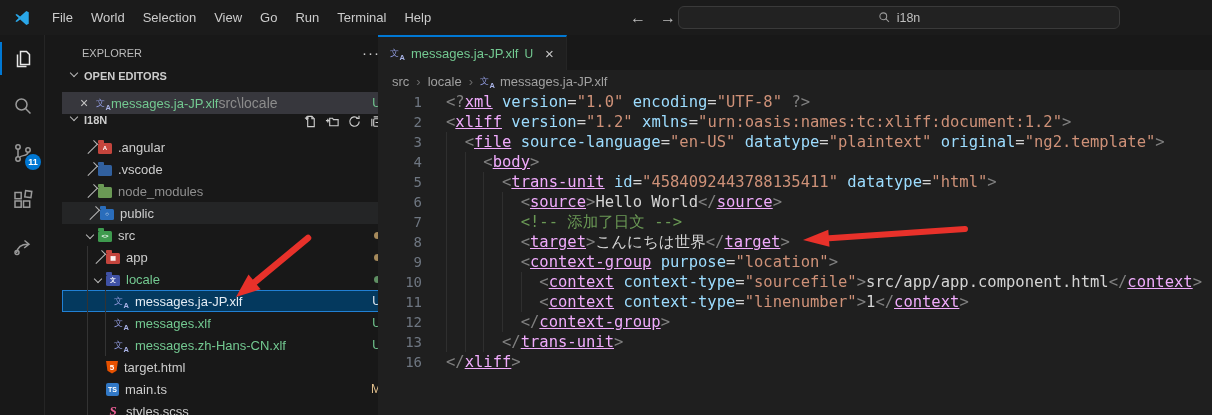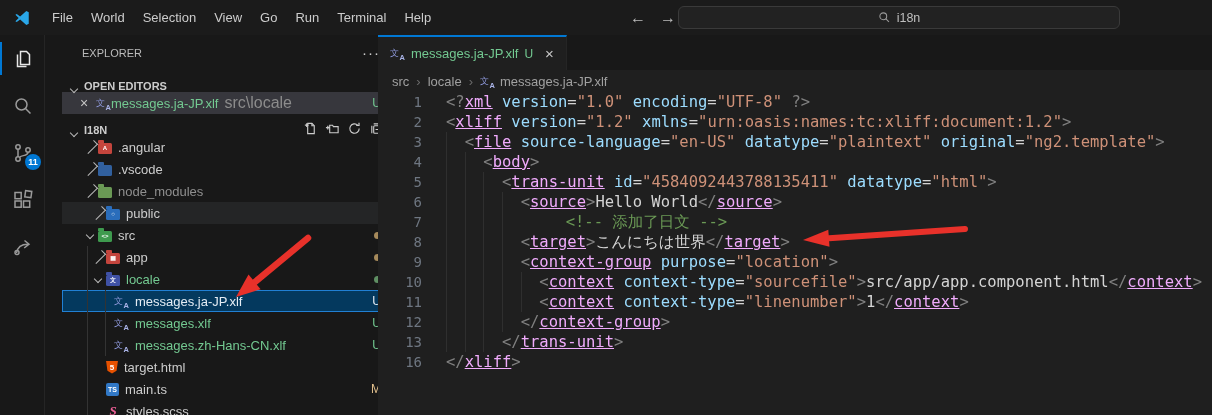--- a/index.html
+++ b/index.html
@@ -24,32 +24,32 @@
   .act-item svg { stroke:#9a9a9a; fill:none; stroke-width:1.5; }
   .act-item.active svg { stroke:#e7e7e7; }
   .act-item.active::before { content:""; position:absolute; left:0; top:7px; width:2px; height:33px; background:#0078d4; }
   .act-badge { position:absolute; right:4px; bottom:6px; min-width:16px; height:16px; border-radius:9px;
     background:#0078d4; color:#fff; font-size:9px; font-weight:700; display:flex; align-items:center; justify-content:center; }
 
   
   #sidebar { left:62px; top:35px; width:333px; height:380px; background:#181818; border-right:1px solid #2b2b2b; }
   #sb-title { height:35px; display:flex; align-items:center; padding:0 14px 0 20px; font-size:11px; color:#bbbbbb; }
   #sb-title .more { margin-left:auto; font-size:15px; letter-spacing:1px; color:#cccccc; }
-  .sect-head { height:22px; display:flex; align-items:flex-end; padding-left:4px; font-size:11px; font-weight:700; color:#cccccc; }
+  .sect-head { height:22px; display:flex; align-items:flex-start; padding-left:4px; font-size:11px; font-weight:700; color:#cccccc; }
   .sect-head .lbl { margin-left:2px; }
   .chev { width:6px; height:6px; border-right:1.4px solid #b8b8b8; border-bottom:1.4px solid #b8b8b8; display:inline-block; }
   .chev.right { transform:rotate(-45deg); }
   .chev.down  { transform:rotate(45deg); }
   .chev-slot { width:16px; display:inline-flex; justify-content:center; flex:none; }
   .sect-actions { margin-left:auto; display:flex; gap:7px; padding-right:10px; }
   .sect-actions svg { stroke:#cccccc; fill:none; stroke-width:1.2; }
 
   #open-editor-item { height:22px; background:#37373d; display:flex; align-items:center; padding-left:18px; font-size:13px; }
   #open-editor-item .close { color:#c5c5c5; font-size:14px; width:16px; }
-  #open-editor-item .path { color:#8c8c8c; font-size:16px; margin-left:6px; }
+  #open-editor-item .path { color:#8c8c8c; font-size:14px; }
   #open-editor-item .badge { margin-left:auto; padding-right:13px; }
 
   .row { height:22px; display:flex; align-items:center; font-size:13px; position:relative; }
   .row .label { margin-left:6px; white-space:nowrap; }
   .row.hover { background:#242526; }
   .row.selected { background:#04395e; outline:1px solid #2180d4; outline-offset:-1px; }
   .row .right { margin-left:auto; padding-right:13px; display:flex; align-items:center; }
   .green { color:#73c991; } .dim { color:#8f8f8f; } .sel-fg { color:#e4ecf4; }
   .badge { font-size:12px; }
   .badge.u { color:#73c991; } .badge.m { color:#e2c08d; } .badge.sel { color:#e4ecf4; }
@@ -87,21 +87,21 @@
     padding-left:14px; font-size:13px; color:#a0a0a0; gap:7px; background:#1f1f1f; }
   #breadcrumb .sep { color:#6b6b6b; font-size:13px; }
   #breadcrumb .crumb { display:flex; align-items:center; gap:5px; }
 
   #code { position:absolute; left:0; top:57px; width:834px; height:323px; font-family:"DejaVu Sans Mono",monospace; }
   .cline { height:20px; display:flex; align-items:stretch; }
   .lnum { width:58px; padding-right:14px; text-align:right; color:#6e7681; font-size:14px; line-height:20px; flex:none; }
   .ltext { white-space:pre; font-size:15.5px; line-height:20px; margin-left:10px; }
   .g2 { display:inline-block; white-space:pre; box-shadow:inset 1px 0 0 #2f2f2f; }
   .tk-p { color:#808080; } .tk-t { color:#f0abfc;text-decoration:underline; } .tk-a { color:#9cdcfe; }
-  .tk-s { color:#ce9178; } .tk-x { color:#d4d4d4; } .tk-c { color:#6a9955;margin-left:45px; } .tk-o { color:#d4d4d4; }
+  .tk-s { color:#ce9178; } .tk-x { color:#d4d4d4; } .tk-c { color:#6a9955; } .tk-o { color:#d4d4d4; }
 
   .annotation { pointer-events:none; }
 </style>
 </head>
 <body>
 
 <div class="abs" id="titlebar">
   <span id="vscode-logo">
     <svg width="18" height="18" viewBox="0 0 24 24">
         <path fill="#2aa7e8" d="M17.8 2.7 9.5 10.1 5 6.7 3.2 7.6 7.6 12 3.2 16.4 5 17.3 9.5 13.9 17.8 21.3 21 19.7 V4.3 Z"></path>
@@ -234,21 +234,21 @@
         <span class="right"></span>
       </div>
       <div class="row" style="padding-left: 20px; justify-content: space-between;">
         <span class="chev-slot">
           <span class="chev right"></span>
         </span>
         <span class="fldr fldr-node"></span>
         <span class="label dim">node_modules</span>
         <span class="right"></span>
       </div>
-      <div class="row hover" style="padding-left: 28px;">
+      <div class="row hover" style="padding-left: 22px;">
         <span class="chev-slot">
           <span class="chev right"></span>
         </span>
         <span class="fldr fldr-public">
           <span class="g">○</span>
         </span>
         <span class="label">public</span>
         <span class="right"></span>
       </div>
       <div class="row" style="padding-left: 20px;">

